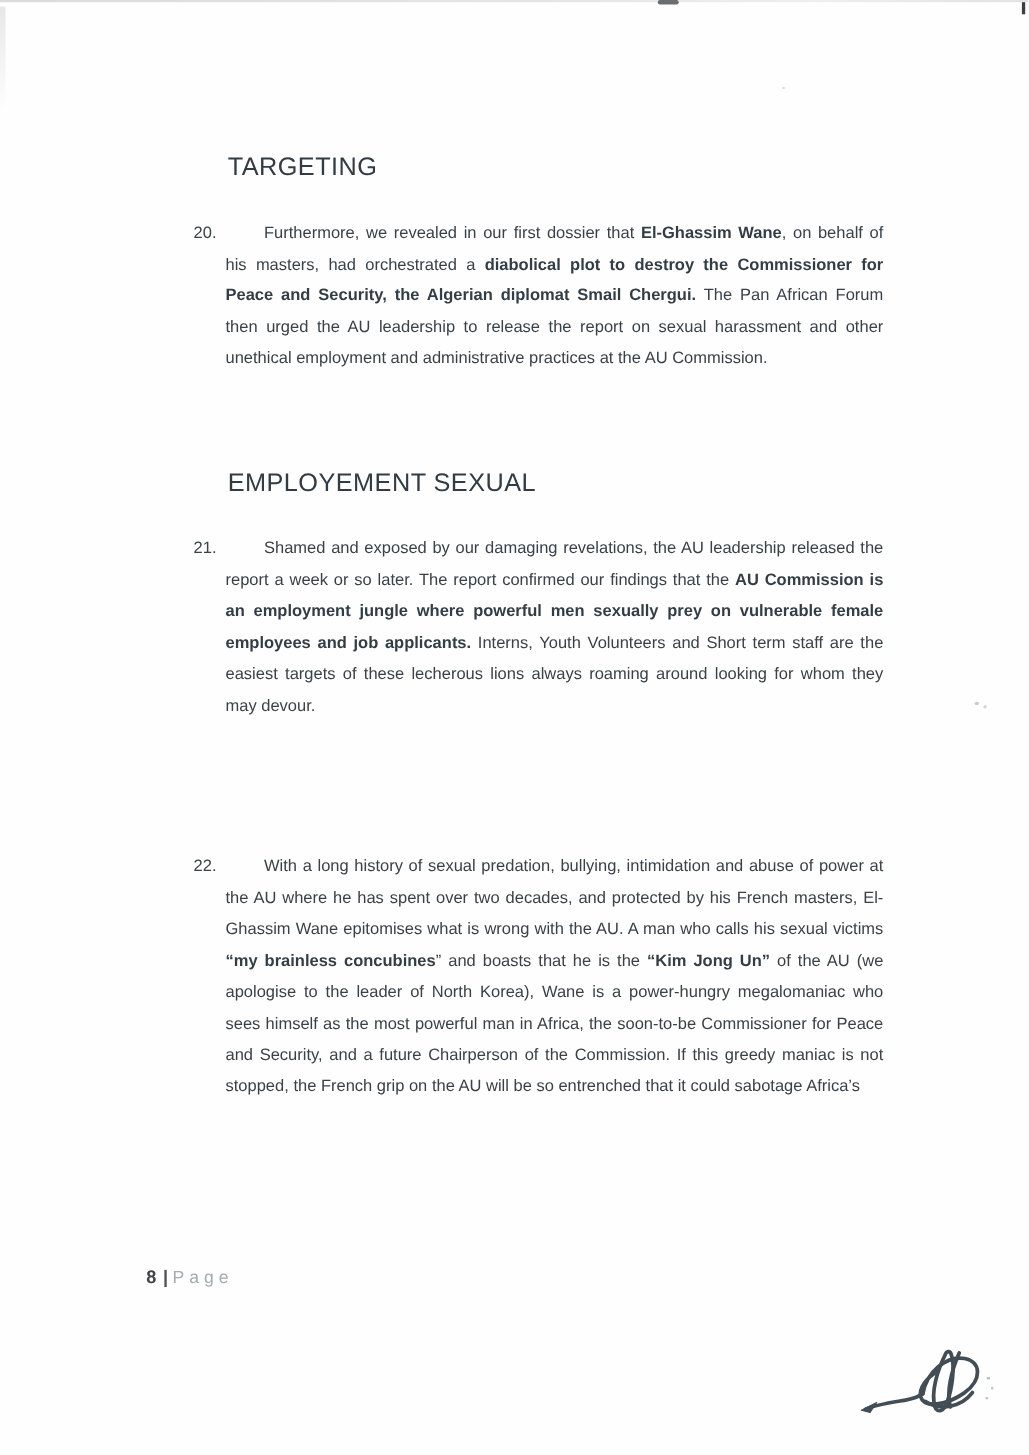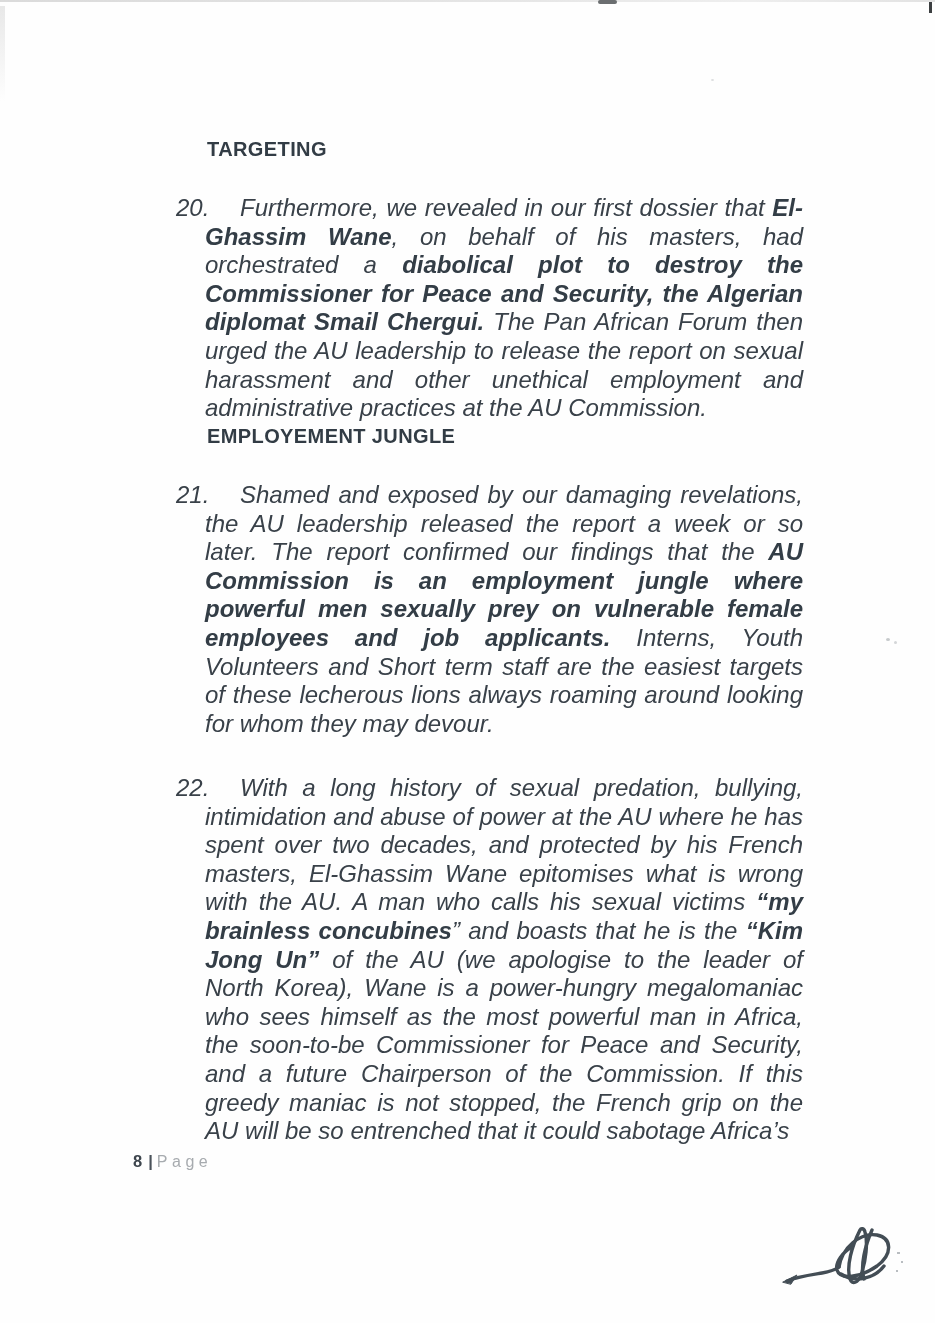--- a/index.html
+++ b/index.html
@@ -47,35 +47,34 @@
 
   
   .sections { position: absolute; top: 0; left: 0; width: 935px; }
   .section { position: absolute; left: 0; width: 935px; }
   .section:nth-of-type(1) { top: 138px; }
   .section:nth-of-type(2) { top: 425px; }
   .section:nth-of-type(3) { top: 741px; }
 
   .section h2 {
     margin: 0 0 0 207px;
-    font-size: 20px;
-    font-weight: bold;
+    font-size: 23px;
+    font-weight: normal;
     letter-spacing: 0.4px;
     color: #323c45;
   }
   .para {
     position: relative;
     margin: 33px 0 0 205px;
     width: 598px;
-    font-size: 24px;
+    font-size: 15px;
     line-height: 28.6px;
     text-align: justify;
     text-indent: 35px;
     color: #394149;
-    font-style: italic;
   }
   .para .num {
     position: absolute;
     left: -29px;
     top: 0;
     text-indent: 0;
   }
   .para .b { font-weight: bold; color: #333d46; }
 
   
@@ -121,21 +120,21 @@
 
   <main class="sections">
     <section class="section">
       <h2>TARGETING</h2>
       <div class="para">
         <span class="num">20.</span><span><span>Furthermore, we revealed in our first dossier that </span><span class="b">El-Ghassim Wane</span><span>, on behalf of his masters, had orchestrated a </span><span class="b">diabolical plot to destroy the Commissioner for Peace and Security, the Algerian diplomat Smail Chergui.</span><span> The Pan African Forum then urged the AU leadership to release the report on sexual harassment and other unethical employment and administrative practices at the AU Commission.</span></span>
       </div>
     </section>
 
     <section class="section">
-      <h2>EMPLOYEMENT JUNGLE</h2>
+      <h2>EMPLOYEMENT SEXUAL</h2>
       <div class="para">
         <span class="num">21.</span><span><span>Shamed and exposed by our damaging revelations, the AU leadership released the report a week or so later. The report confirmed our findings that the </span><span class="b">AU Commission is an employment jungle where powerful men sexually prey on vulnerable female employees and job applicants.</span><span> Interns, Youth Volunteers and Short term staff are the easiest targets of these lecherous lions always roaming around looking for whom they may devour.</span></span>
       </div>
     </section>
 
     <section class="section">
       <div class="para">
         <span class="num">22.</span><span><span>With a long history of sexual predation, bullying, intimidation and abuse of power at the AU where he has spent over two decades, and protected by his French masters, El-Ghassim Wane epitomises what is wrong with the AU. A man who calls his sexual victims </span><span class="b">“my brainless concubines</span><span>” and boasts that he is the </span><span class="b">“Kim Jong Un”</span><span> of the AU (we apologise to the leader of North Korea), Wane is a power-hungry megalomaniac who sees himself as the most powerful man in Africa, the soon-to-be Commissioner for Peace and Security, and a future Chairperson of the Commission. If this greedy maniac is not stopped, the French grip on the AU will be so entrenched that it could sabotage Africa’s</span></span>
       </div>
     </section>

